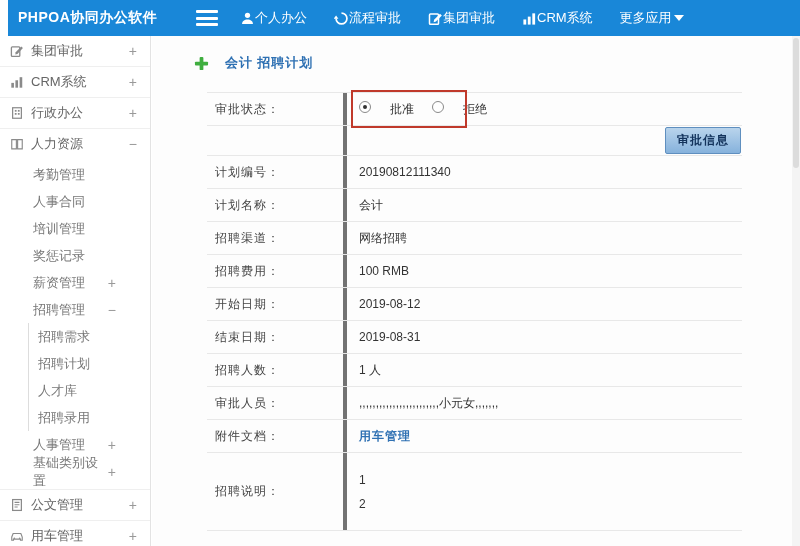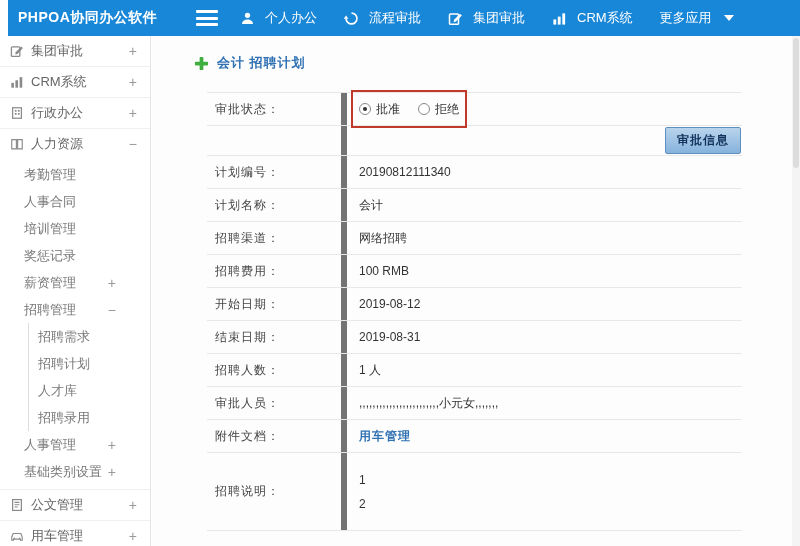--- a/index.html
+++ b/index.html
@@ -8,61 +8,61 @@
 
   
   .topbar { position:absolute; top:0; left:8px; width:800px; height:36px;
     background:#1987d8; color:#fff; display:flex; align-items:center; z-index:5; }
   .brand { font-size:14px; font-weight:bold; padding-left:10px; width:188px;
     white-space:nowrap; letter-spacing:.5px; }
   .menu-btn { width:22px; height:16px; display:flex; flex-direction:column;
     justify-content:space-between; cursor:pointer; margin-right:22px; }
   .menu-btn i { display:block; height:3px; background:#fff; border-radius:1px; }
   .nav { display:flex; align-items:center; gap:27px; }
-  .nav-item { display:flex; align-items:center; gap:10px; font-size:13px;
+  .nav-item { display:flex; align-items:center; gap:0; font-size:13px;
     cursor:pointer; white-space:nowrap; }
   .nav-item svg { width:15px; height:15px; }
   .caret { width:0; height:0; border-left:5px solid transparent;
     border-right:5px solid transparent; border-top:6px solid #fff; margin-left:2px; }
 
   
   .sidebar { position:absolute; top:36px; left:0; width:151px; bottom:0;
     background:#fff; border-right:1px solid #e3e3e3; font-size:13px; color:#666; }
   .side-group { border-bottom:1px solid #efefef; }
   .side-top { height:30px; display:flex; align-items:center; padding:0 13px 0 10px;
     cursor:pointer; gap:7px; }
   .side-top svg { width:14px; height:14px; flex:0 0 auto; }
   .toggle { margin-left:auto; color:#999; font-size:14px; line-height:1; }
   .side-children { padding:2px 0 4px 0; }
   .side-child { height:27px; display:flex; align-items:center;
-    padding:0 34px 0 24px; color:#777; cursor:pointer; }
+    padding:0 34px 0 33px; color:#777; cursor:pointer; }
   .side-subwrap { margin-left:28px; border-left:1px solid #ddd;text-align:right; }
   .side-sub { height:27px; display:flex; align-items:center; padding-left:9px;
     color:#777; cursor:pointer; }
 
   
   .main { position:absolute; top:36px; left:152px; right:0; bottom:0; background:#fdfdfd; }
   .title-bar { position:absolute; top:18px; left:42px; display:flex;
-    align-items:center; gap:8px; }
+    align-items:center; gap:16px;font-family:Liberation Serif, serif; }
   .title-bar svg { width:15px; height:15px; }
   .page-title { font-size:13px; font-weight:bold; color:#2f71b3; letter-spacing:1px; }
 
   .form-table { position:absolute; left:55px; top:56px; width:535px;
     border-bottom:1px solid #e8e8e8; font-size:12px; color:#333; }
   .row { display:flex; border-top:1px solid #e8e8e8; }
   .cell-label { width:140px; flex:0 0 140px; display:flex; align-items:center;
-    padding-left:8px; border-right:6px solid #737373; color:#444; letter-spacing:1px; }
+    padding-left:8px; border-right:4px solid #737373; color:#444; letter-spacing:1px; }
   .cell-value { flex:1; display:flex; align-items:center; padding-left:12px; }
   .r { height:33px;text-align:center; }
   .r-approval { height:33px; position:relative; }
   .r-button { height:30px; }
   .r-note { height:78px; }
   .multiline { white-space:pre-line; line-height:24px; }
 
-  .radio-opt { display:flex; align-items:center; gap:5px; margin-right:18px;
+  .radio-opt { display:flex; gap:19px; margin-right:18px;
     cursor:pointer; }
   .radio { width:12px; height:12px; border-radius:50%; border:1px solid #8a8a8a;
     background:#fff; position:relative; }
   .radio.checked::after { content:""; position:absolute; left:3px; top:3px;
     width:4px; height:4px; border-radius:50%; background:#333; }
 
   .red-annotation { position:absolute; left:144px; top:-3px; width:116px;
     height:38px; border:2px solid #c0392b; pointer-events:none; }
 
   .btn-approve-info { margin-left:auto; margin-right:1px; padding:4px 11px;

